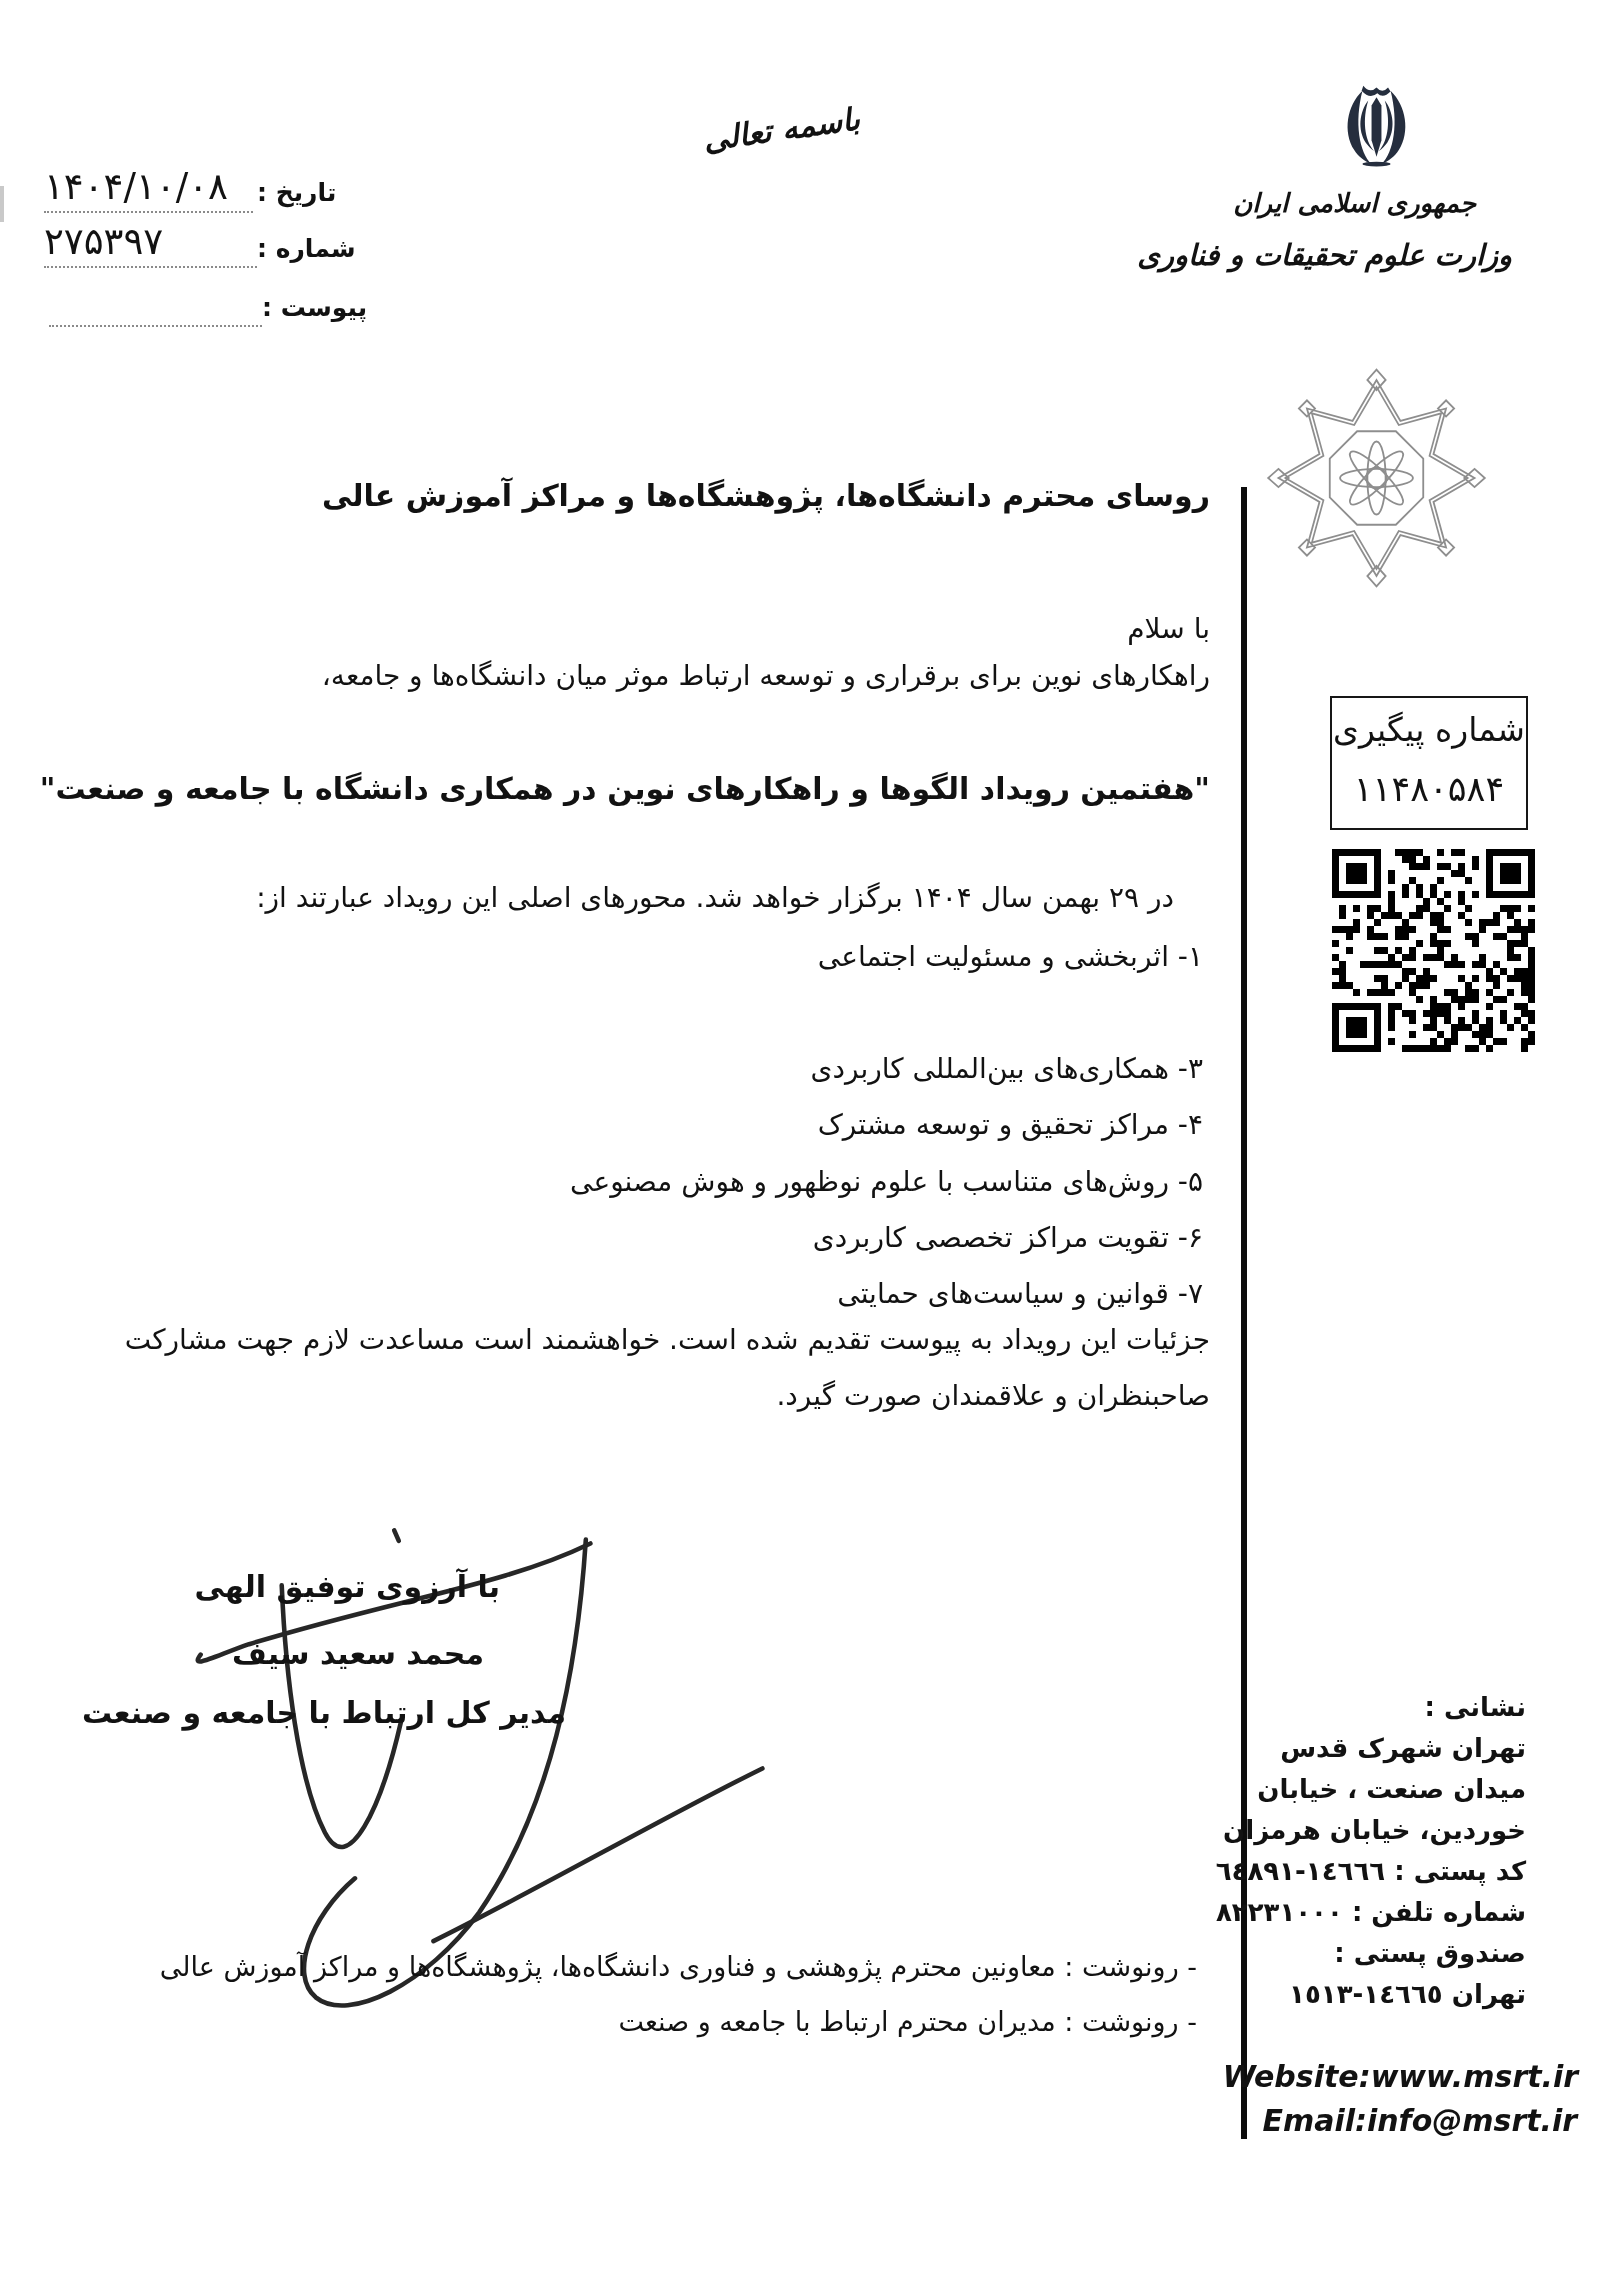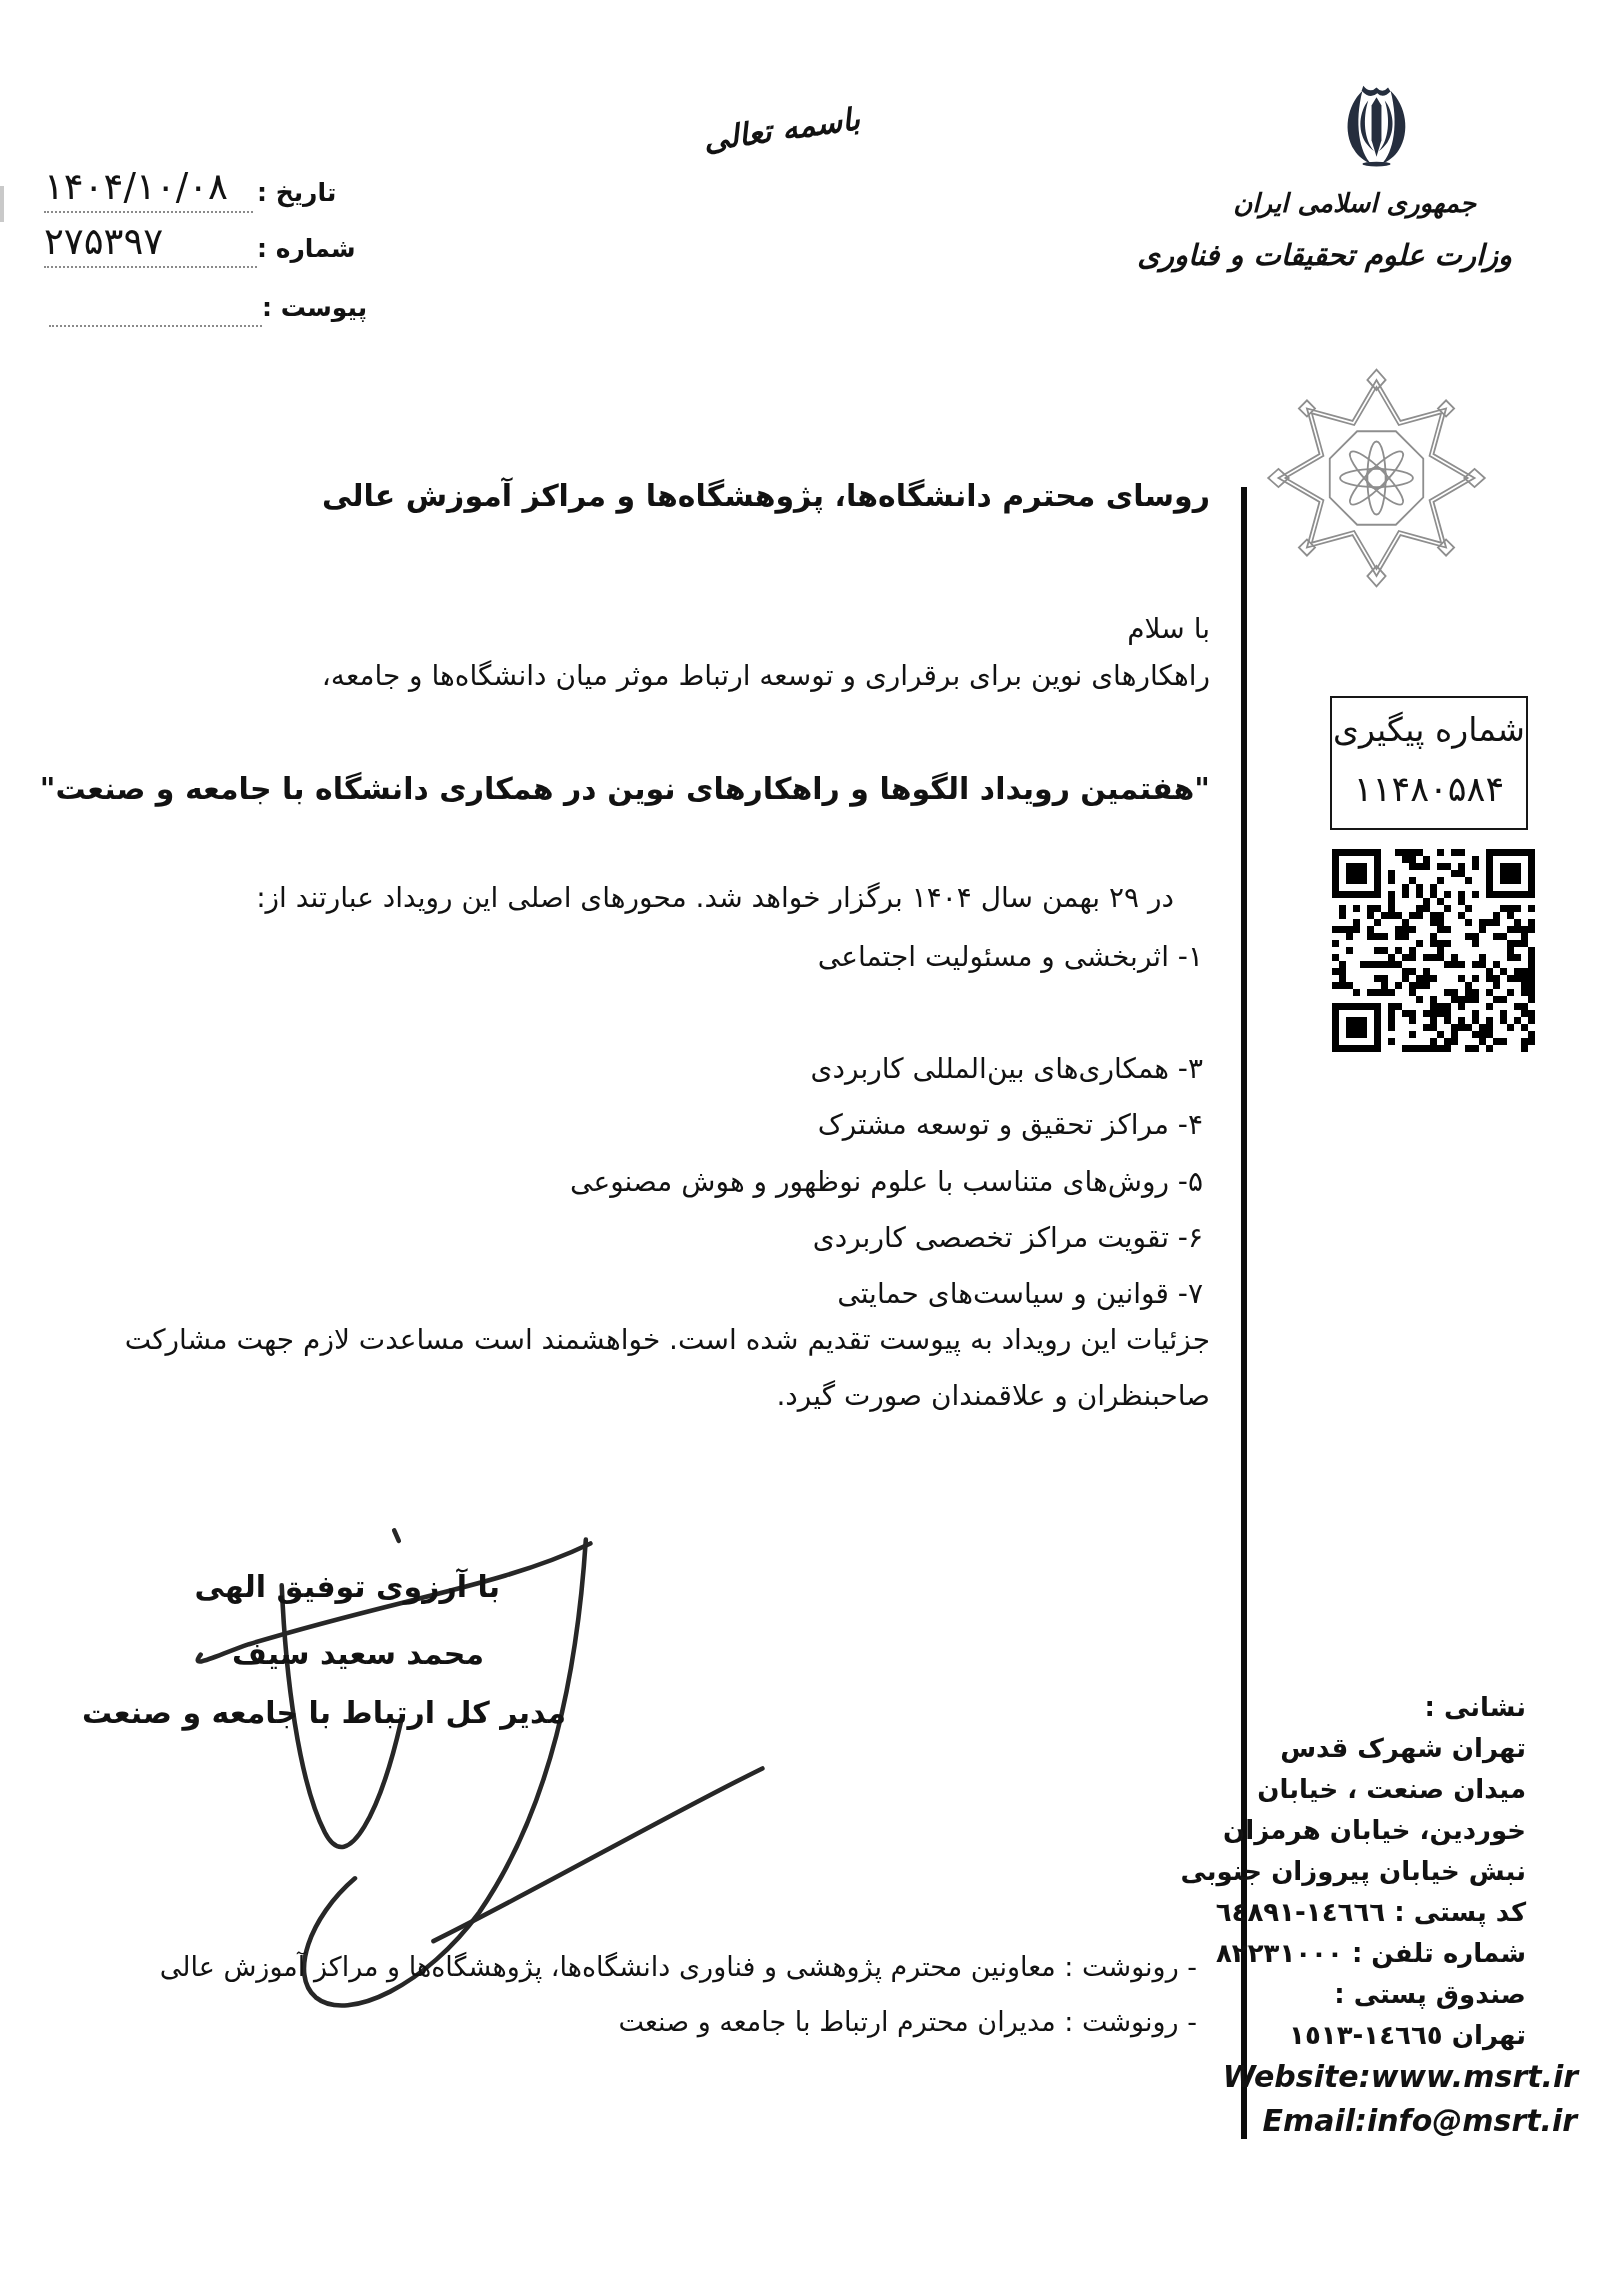--- a/index.html
+++ b/index.html
@@ -399,21 +399,20 @@
       <path d="M645 22 C632 222 592 432 482 592 C402 702 282 762 232 722 C192 688 222 600 292 540"></path>
       <path d="M915 372 C772 442 562 562 412 636"></path>
     </svg>
   </div>
 
   <div class="abs" style="right:96px;top:1692px;width:366px;">
     <div class="addrline"><span>نشانی :</span> <span class="num"></span></div>
     <div class="addrline"><span>تهران شهرک قدس</span> <span class="num"></span></div>
     <div class="addrline"><span>میدان صنعت ، خیابان</span> <span class="num"></span></div>
     <div class="addrline"><span>خوردین، خیابان هرمزان</span> <span class="num"></span></div>
-    <div class="addrline"><span>نبش خیابان پیروزان جنوبی</span> <span class="num"></span></div>
     <div class="addrline"><span>کد پستی :</span> <span class="num">١٤٦٦٦-٦٤٨٩١</span></div>
     <div class="addrline"><span>شماره تلفن :</span> <span class="num">٨٢٢٣١٠٠٠</span></div>
     <div class="addrline"><span>صندوق پستی :</span> <span class="num"></span></div>
     <div class="addrline"><span>تهران</span> <span class="num">١٤٦٦٥-١٥١٣</span></div>
   </div>
   <div class="abs latin" style="right:44px;top:2059px;width:366px;font-size:30px;">Website:www.msrt.ir</div>
   <div class="abs latin" style="right:45px;top:2103px;width:366px;font-size:30px;">Email:info@msrt.ir</div>
 
   <div class="abs rtl nowrap" style="right:425px;top:1951px;font-size:27px;text-align:right;">- رونوشت : معاونین محترم پژوهشی و فناوری دانشگاه‌ها، پژوهشگاه‌ها و مراکز آموزش عالی</div>
   <div class="abs rtl nowrap" style="right:425px;top:2006px;font-size:27px;text-align:right;">- رونوشت : مدیران محترم ارتباط با جامعه و صنعت</div>

